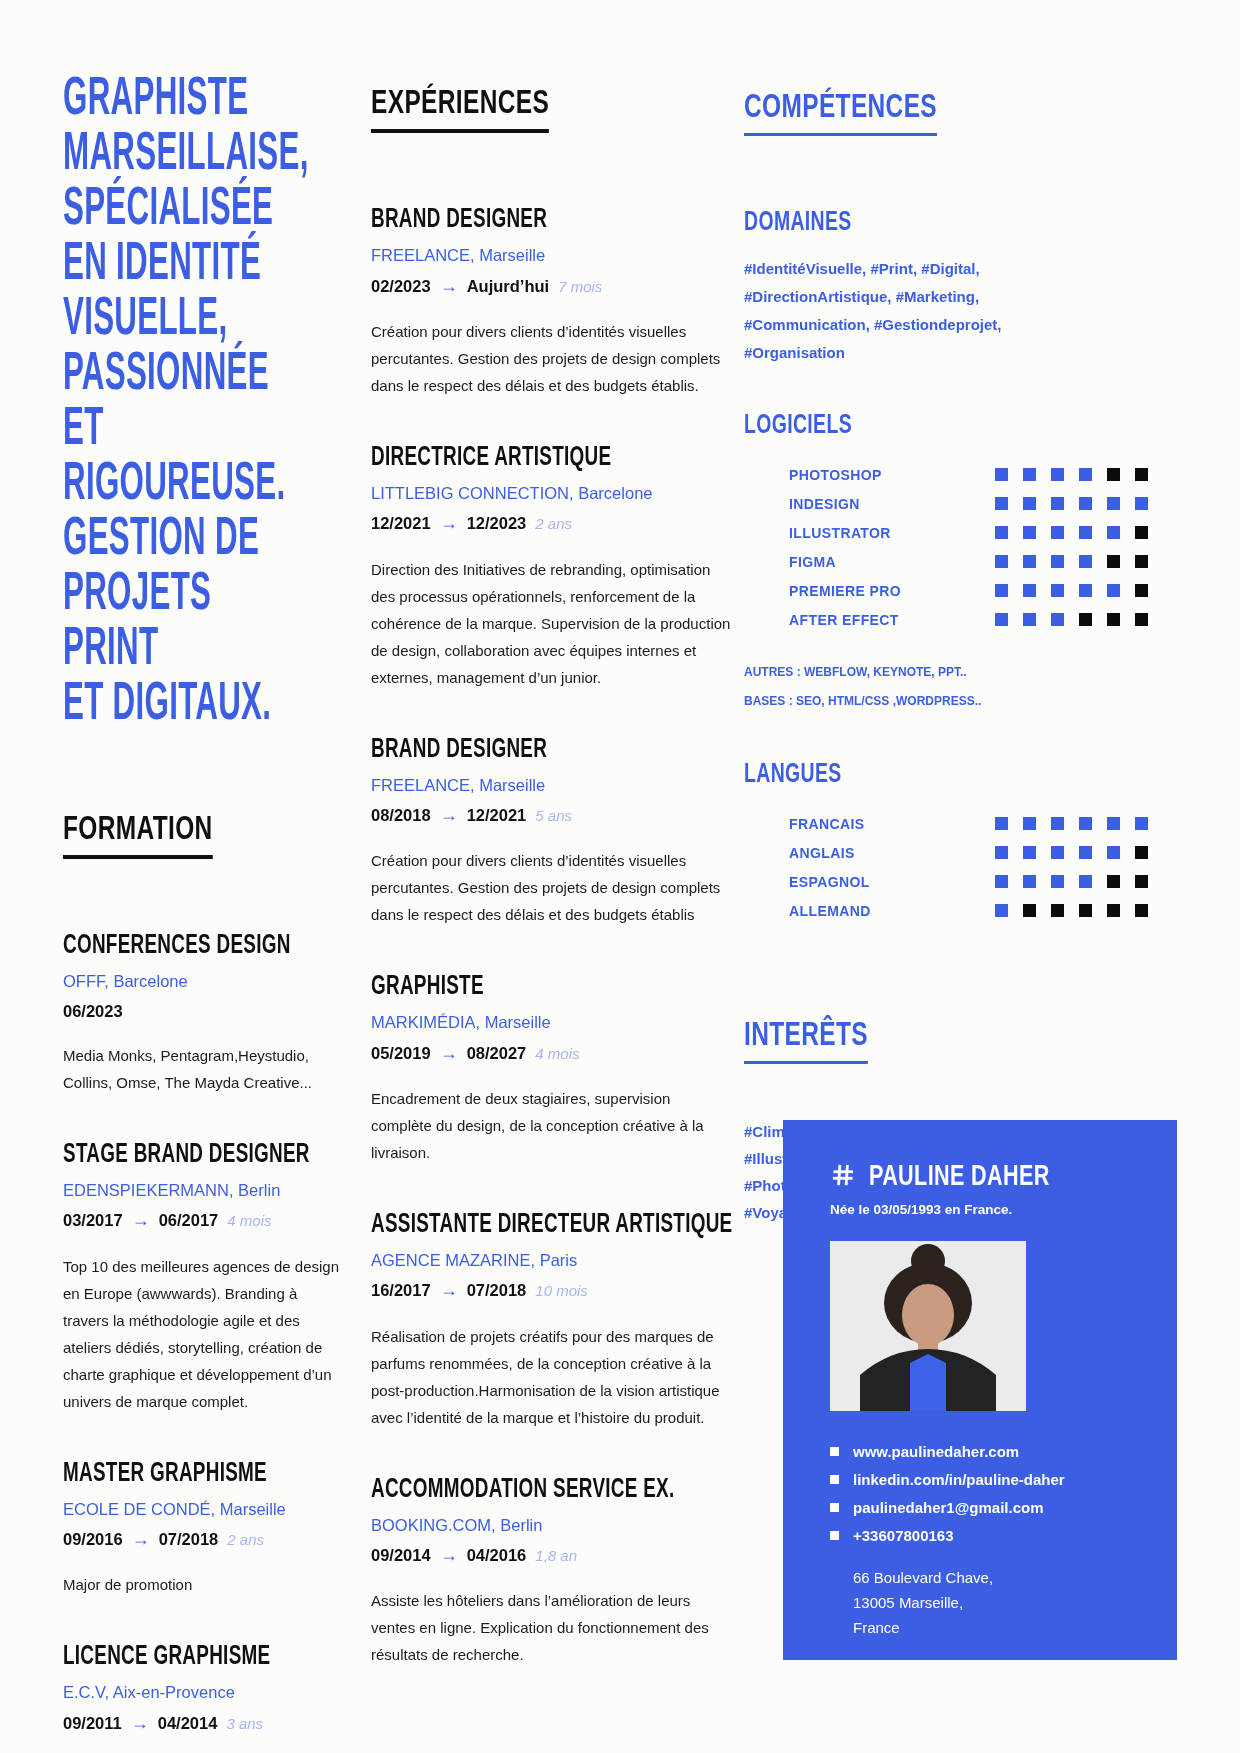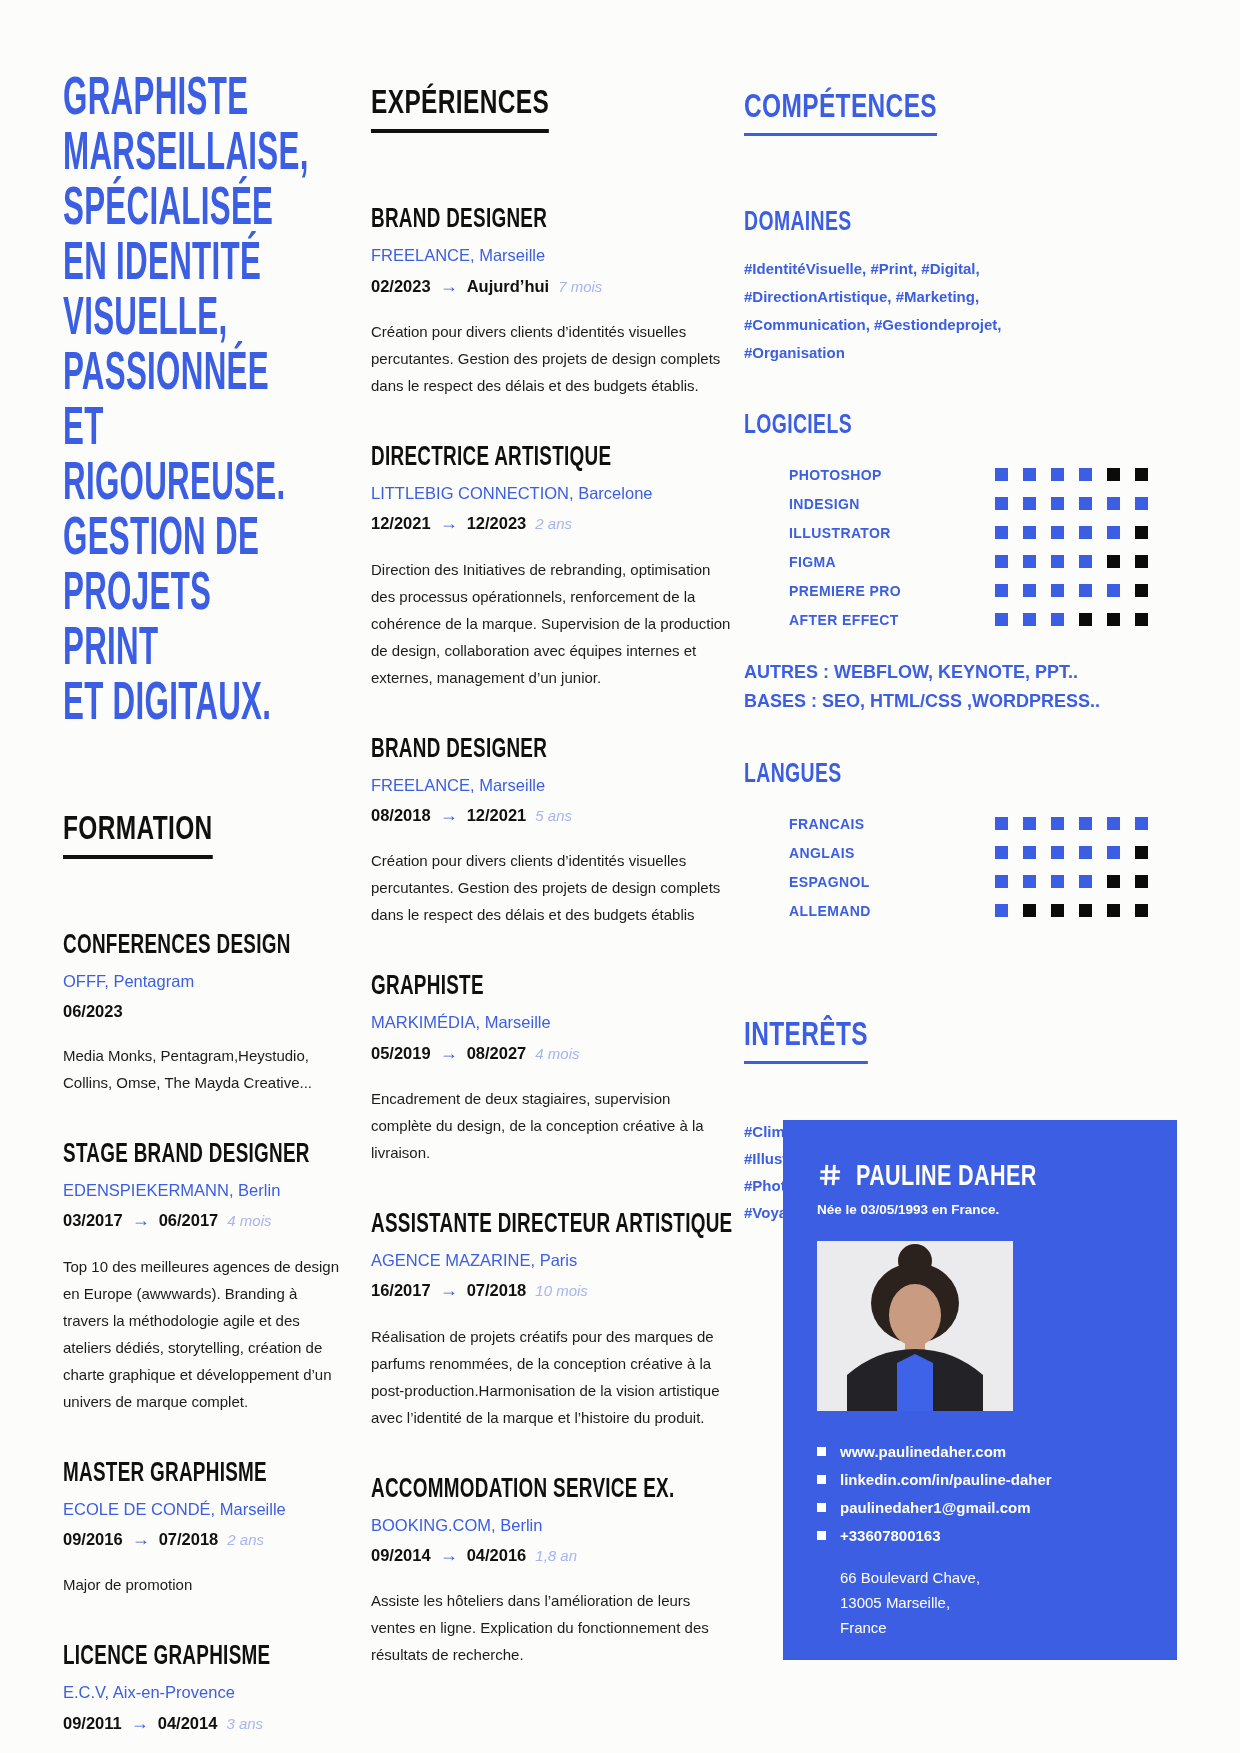--- a/index.html
+++ b/index.html
@@ -49,31 +49,31 @@
   
   .sub{margin-top:44px;line-height:0;}
   .tags{width:312px;margin:20px 0 0 0;font-size:15px;font-weight:700;color:var(--accent);line-height:28px;}
   .skills{margin-top:22px;}
   .skill-row{display:flex;align-items:center;height:29px;}
   .skill-label{width:229px;font-size:14px;font-weight:700;color:var(--accent);letter-spacing:0.4px;margin-left:45px;}
   .squares{display:flex;gap:15px;}
   .sq{width:13px;height:13px;display:inline-block;}
   .sq-on{background:var(--accent);}
   .sq-off{background:#0b0b0b;}
-  .autres{margin:24px 0 0 0;font-size:18px;font-weight:700;color:var(--accent);line-height:29px;}
+  .autres{margin:24px 0 0 0;font-size:12px;font-weight:700;color:var(--accent);line-height:29px;}
   .interets-head{margin-top:62px;}
   .interets{margin-top:26px;}
   .int-row{font-size:15px;line-height:27px;color:var(--accent);}
   .int-label{font-weight:700;}
 
   
   .card{
     position:absolute;left:783px;top:1120px;width:394px;height:540px;
     background:var(--accent);color:#fff;box-sizing:border-box;
-    padding:40px 30px 0 34px;
+    padding:40px 30px 0 47px;
   }
   .card-head{display:flex;align-items:center;gap:13px;}
   .card-name{font-size:30px;line-height:1;color:#fff;transform:scaleX(0.72);letter-spacing:0.5px;}
   .card-birth{font-size:13.5px;font-weight:700;margin-top:12px;}
   .photo{width:196px;height:170px;margin-top:24px;background:#ebebee;}
   .links{margin-top:26px;}
   .link-row{display:flex;align-items:center;gap:14px;height:28px;}
   .bullet{width:9px;height:9px;background:#fff;flex:0 0 auto;}
   .link-text{font-size:15px;font-weight:700;color:#fff;}
   .address{margin:16px 0 0 23px;font-size:15px;line-height:25px;white-space:pre-line;}
@@ -92,21 +92,21 @@
 PASSIONNÉE
 ET RIGOUREUSE.
 GESTION DE
 PROJETS PRINT
 ET DIGITAUX.</h1>
 
     <div class="h1-wrap"><h2 class="cond h1">FORMATION</h2></div>
 
     <section class="entry">
       <h3 class="cond role">CONFERENCES DESIGN</h3>
-      <div class="org">OFFF, Pentagram</div>
+      <div class="org">OFFF, Barcelone</div>
       <div class="dates">
         <span>06/2023</span><span></span>
       </div>
       <p class="desc">Media Monks, Pentagram,Heystudio, Collins, Omse, The Mayda Creative...</p>
     </section>
 
     <section class="entry">
       <h3 class="cond role">STAGE BRAND DESIGNER</h3>
       <div class="org">EDENSPIEKERMANN, Berlin</div>
       <div class="dates">

